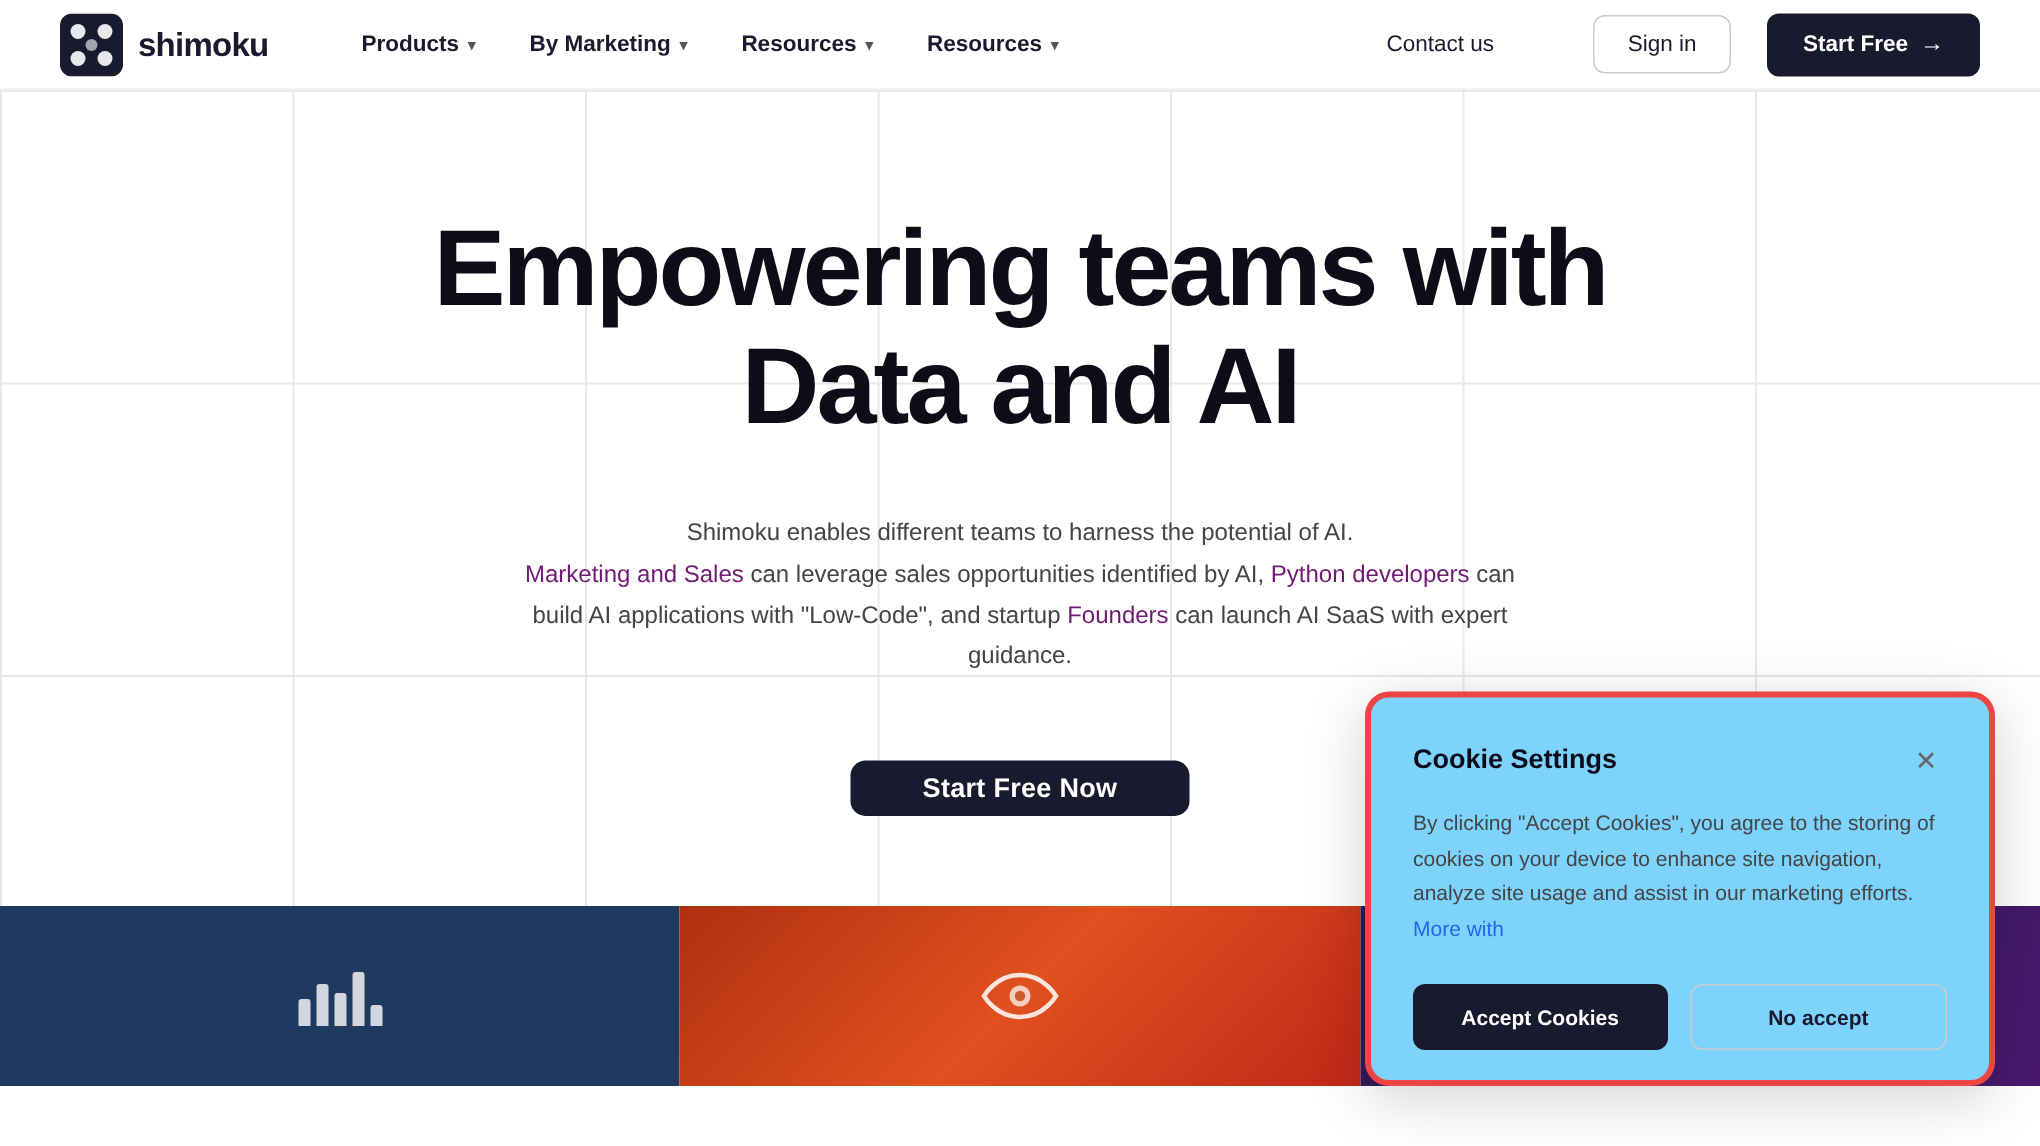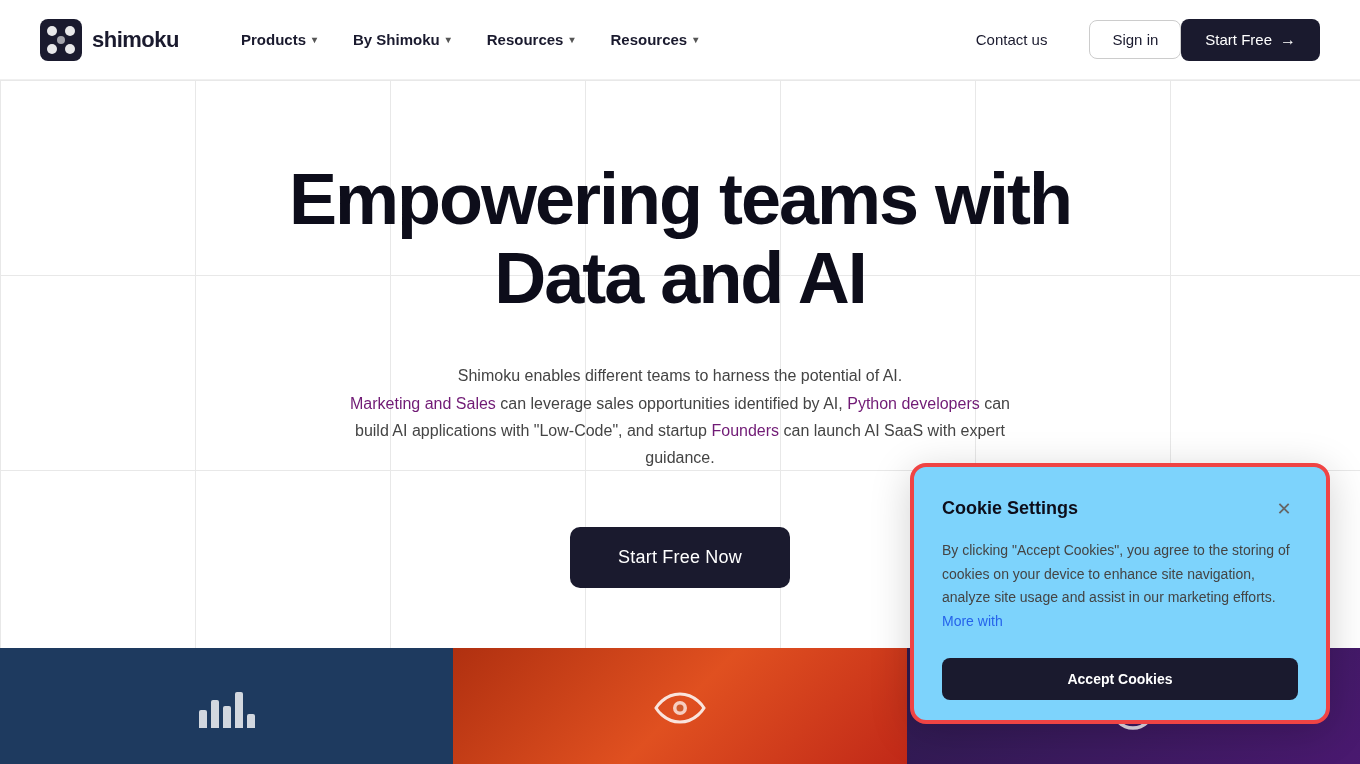--- a/index.html
+++ b/index.html
@@ -9,21 +9,21 @@
       min-height: 764px;
       overflow-x: hidden;
     }
 
     
     nav {
       display: flex;
       align-items: center;
       justify-content: space-between;
       padding: 0 40px;
-      height: 80px;
+      height: 60px;
       background: #fff;
       border-bottom: 1px solid #f0f0f0;
       position: relative;
       z-index: 100;
     }
     .nav-left {
       display: flex;
       align-items: center;
       gap: 8px;
     }
@@ -62,21 +62,21 @@
       transition: background 0.15s;
       white-space: nowrap;
     }
     .chevron {
       font-size: 10px;
       color: #555;
     }
     .nav-right {
       display: flex;
       align-items: center;
-      gap: 0;
+      gap: 24px;
     }
     .contact-link {
       font-size: 15px;
       font-weight: 500;
       color: #1a1a2e;
       cursor: pointer;
       padding: 8px 16px;
       border-radius: 6px;
     }
     .signin-btn {
@@ -88,21 +88,21 @@
       border-radius: 8px;
       padding: 10px 22px;
       cursor: pointer;
       margin-left: 26px;
     }
     .startfree-btn {
       display: flex;
       align-items: center;
       gap: 8px;
       font-size: 15px;
-      font-weight: 400;
+      font-weight: 700;
       color: #fff;
       background: #1a1a2e;
       border: none;
       border-radius: 8px;
       padding: 12px 24px;
       cursor: pointer;
     }
     .arrow-icon { font-size: 16px; }
 
     
@@ -160,22 +160,22 @@
       text-decoration: none;
       font-weight: 500;
     }
     .cta-btn {
       display: inline-flex;
       align-items: center;
       justify-content: center;
       background: #1a1a2e;
       color: #fff;
       font-size: 18px;
-      font-weight: 400;
-      padding: 20px 48px;
+      font-weight: 700;
+      padding: 8px 48px;
       border-radius: 10px;
       border: none;
       cursor: pointer;
       text-decoration: none;
       letter-spacing: 0.2px;
     }
 
     
     .cards-row {
       display: grid;
@@ -300,21 +300,21 @@
         <circle cx="21" cy="21" r="4" fill="#fff" opacity="0.6"></circle>
       </svg>
       <span class="logo-text">shimoku</span>
     </a>
     <div class="nav-links">
       <div class="nav-item">
         <span>Products</span>
         <span class="chevron">▾</span>
       </div>
       <div class="nav-item">
-        <span>By Shimoku</span>
+        <span>By Marketing</span>
         <span class="chevron">▾</span>
       </div>
       <div class="nav-item">
         <span>Resources</span>
         <span class="chevron">▾</span>
       </div>
       <div class="nav-item">
         <span>Resources</span>
         <span class="chevron">▾</span>
       </div>
@@ -377,14 +377,15 @@
   <div class="cookie-header">
     <span class="cookie-title">Cookie Settings</span>
     <button class="cookie-close">✕</button>
   </div>
   <div class="cookie-body">
     <span>By clicking "Accept Cookies", you agree to the storing of cookies on your device to enhance site navigation, analyze site usage and assist in our marketing efforts.</span>
     <a href="#">More with</a>
   </div>
   <div class="cookie-actions">
     <button class="accept-btn">Accept Cookies</button>
+    <button class="no-accept-btn">No accept</button>
   </div>
 </div>
 
 </body></html>

